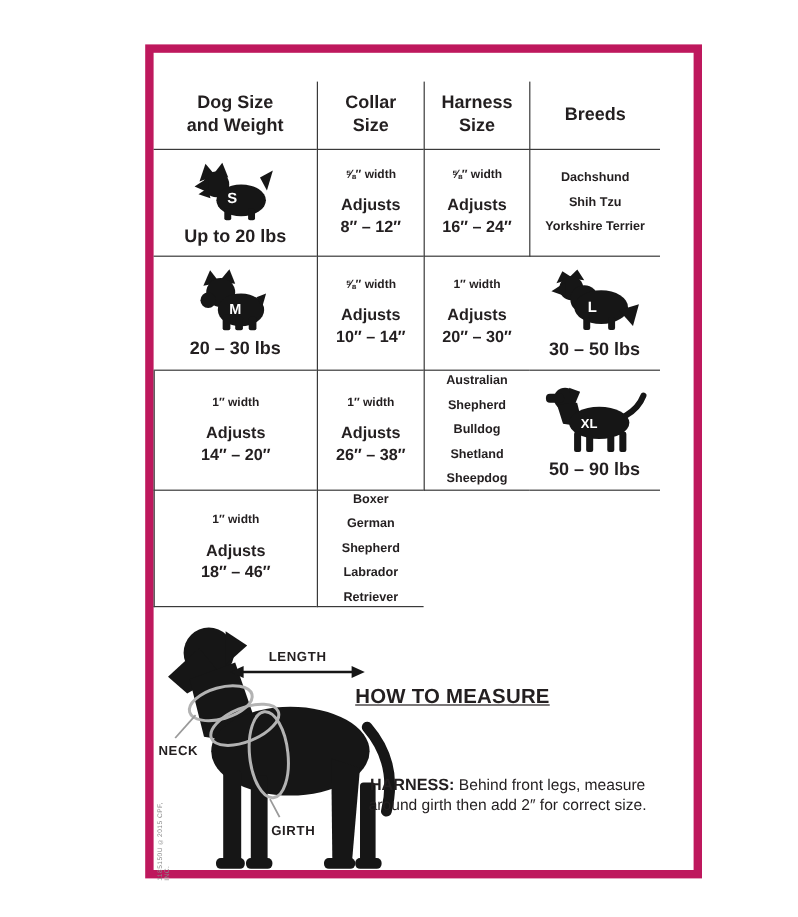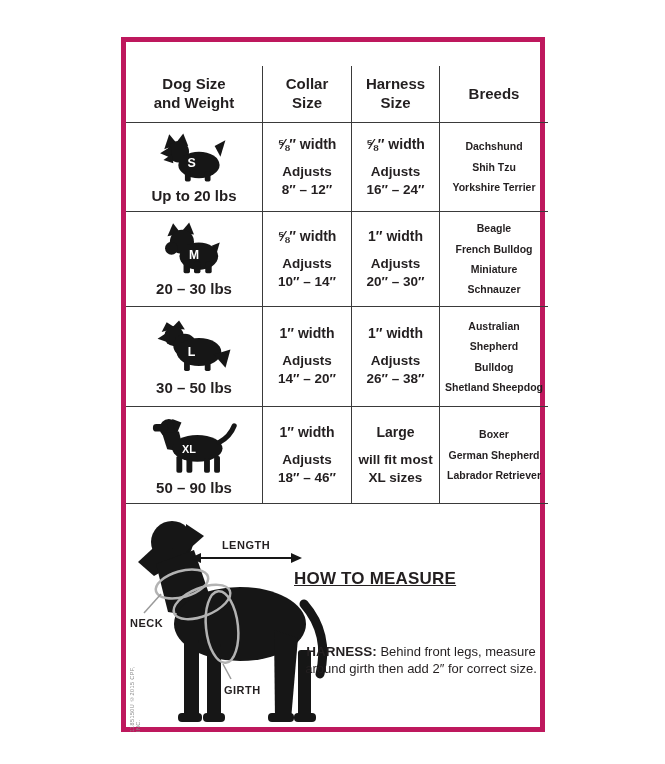--- a/index.html
+++ b/index.html
@@ -1,39 +1,39 @@
 <!DOCTYPE html>
 <html><head>
 <meta charset="utf-8">
 <style>
   html,body{margin:0;padding:0;}
   body{
     width:665px;height:764px;background:#ffffff;position:relative;
     font-family:"Liberation Sans",sans-serif;color:#231f20;overflow:hidden;
   }
   .card{
-    position:absolute;left:121px;top:37px;width:424px;height:695px;
-    background:#fff;border:5px solid #be185d;box-sizing:border-box;
+    position:absolute;left:121px;top:37px;width:464px;height:695px;
+    background:#fff;border:7px solid #be185d;box-sizing:border-box;
   }
   
   .size-table{
     position:absolute;top:24px;left:0;width:422px;
     display:grid;grid-template-columns:136px 89px 88px 109px;
     grid-template-rows:57px 89px 95px 100px 97px;
   }
   .cell{
     border-bottom:1.5px solid #3a3a3a;
     display:flex;flex-direction:column;align-items:center;justify-content:center;
     text-align:center;box-sizing:border-box;padding:2px 3px;
   }
   .cell.colsep{border-left:1.5px solid #3a3a3a;}
   .hdr{font-weight:bold;font-size:15px;line-height:1.25;white-space:pre-line;}
   .dogcell{gap:1px;}
   .weight{font-weight:bold;font-size:15px;margin-top:2px;text-align:center;}
-  .spec-width{font-weight:bold;font-size:14px;margin-bottom:11px;}
+  .spec-width{font-weight:bold;font-size:10px;margin-bottom:11px;}
   .spec-adj{font-weight:bold;font-size:13.5px;line-height:1.3;}
   .breeds{font-weight:bold;font-size:10.5px;line-height:1.95;}
   
   .measure-title{
     position:absolute;left:168px;top:527px;width:254px;text-align:left;
     font-weight:bold;font-size:17px;letter-spacing:0.2px;text-decoration:underline;
   }
   .measure-p{
     position:absolute;left:164px;width:262px;text-align:center;
     font-size:13px;line-height:1.3;margin:0;
@@ -126,25 +126,20 @@
         <div>Adjusts</div>
         <div>10″ – 14″</div>
       </div>
     </div>
     <div class="cell colsep">
       <div class="spec-width">1″ width</div>
       <div class="spec-adj">
         <div>Adjusts</div>
         <div>20″ – 30″</div>
       </div>
-    </div>
-    <div class="cell colsep breeds">
-      <div>Beagle</div>
-      <div>French Bulldog</div>
-      <div>Miniature Schnauzer</div>
     </div>
 
     <div class="cell dogcell">
       <svg width="80" height="58" viewBox="0 0 96 70">
         <g fill="#161616">
           <polygon points="15,5 26,12 9,17"></polygon>
             <polygon points="30,3 37,14 21,12"></polygon>
           <circle cx="24" cy="22" r="12"></circle>
             <polygon points="4,25 18,16 18,30"></polygon>
           <circle cx="37" cy="33" r="14"></circle>
@@ -193,27 +188,20 @@
         </g>
         <text class="dog-letter" x="46" y="46" text-anchor="middle" font-size="13">XL</text>
       </svg>
       <div class="weight">50 – 90 lbs</div>
     </div>
     <div class="cell colsep">
       <div class="spec-width">1″ width</div>
       <div class="spec-adj">
         <div>Adjusts</div>
         <div>18″ – 46″</div>
-      </div>
-    </div>
-    <div class="cell colsep">
-      <div class="spec-width">Large</div>
-      <div class="spec-adj">
-        <div>will fit most</div>
-        <div>XL sizes</div>
       </div>
     </div>
     <div class="cell colsep breeds">
       <div>Boxer</div>
       <div>German Shepherd</div>
       <div>Labrador Retriever</div>
     </div>
   </div>
 
   <svg class="measure-dog" width="208" height="222" viewBox="0 0 208 222">

